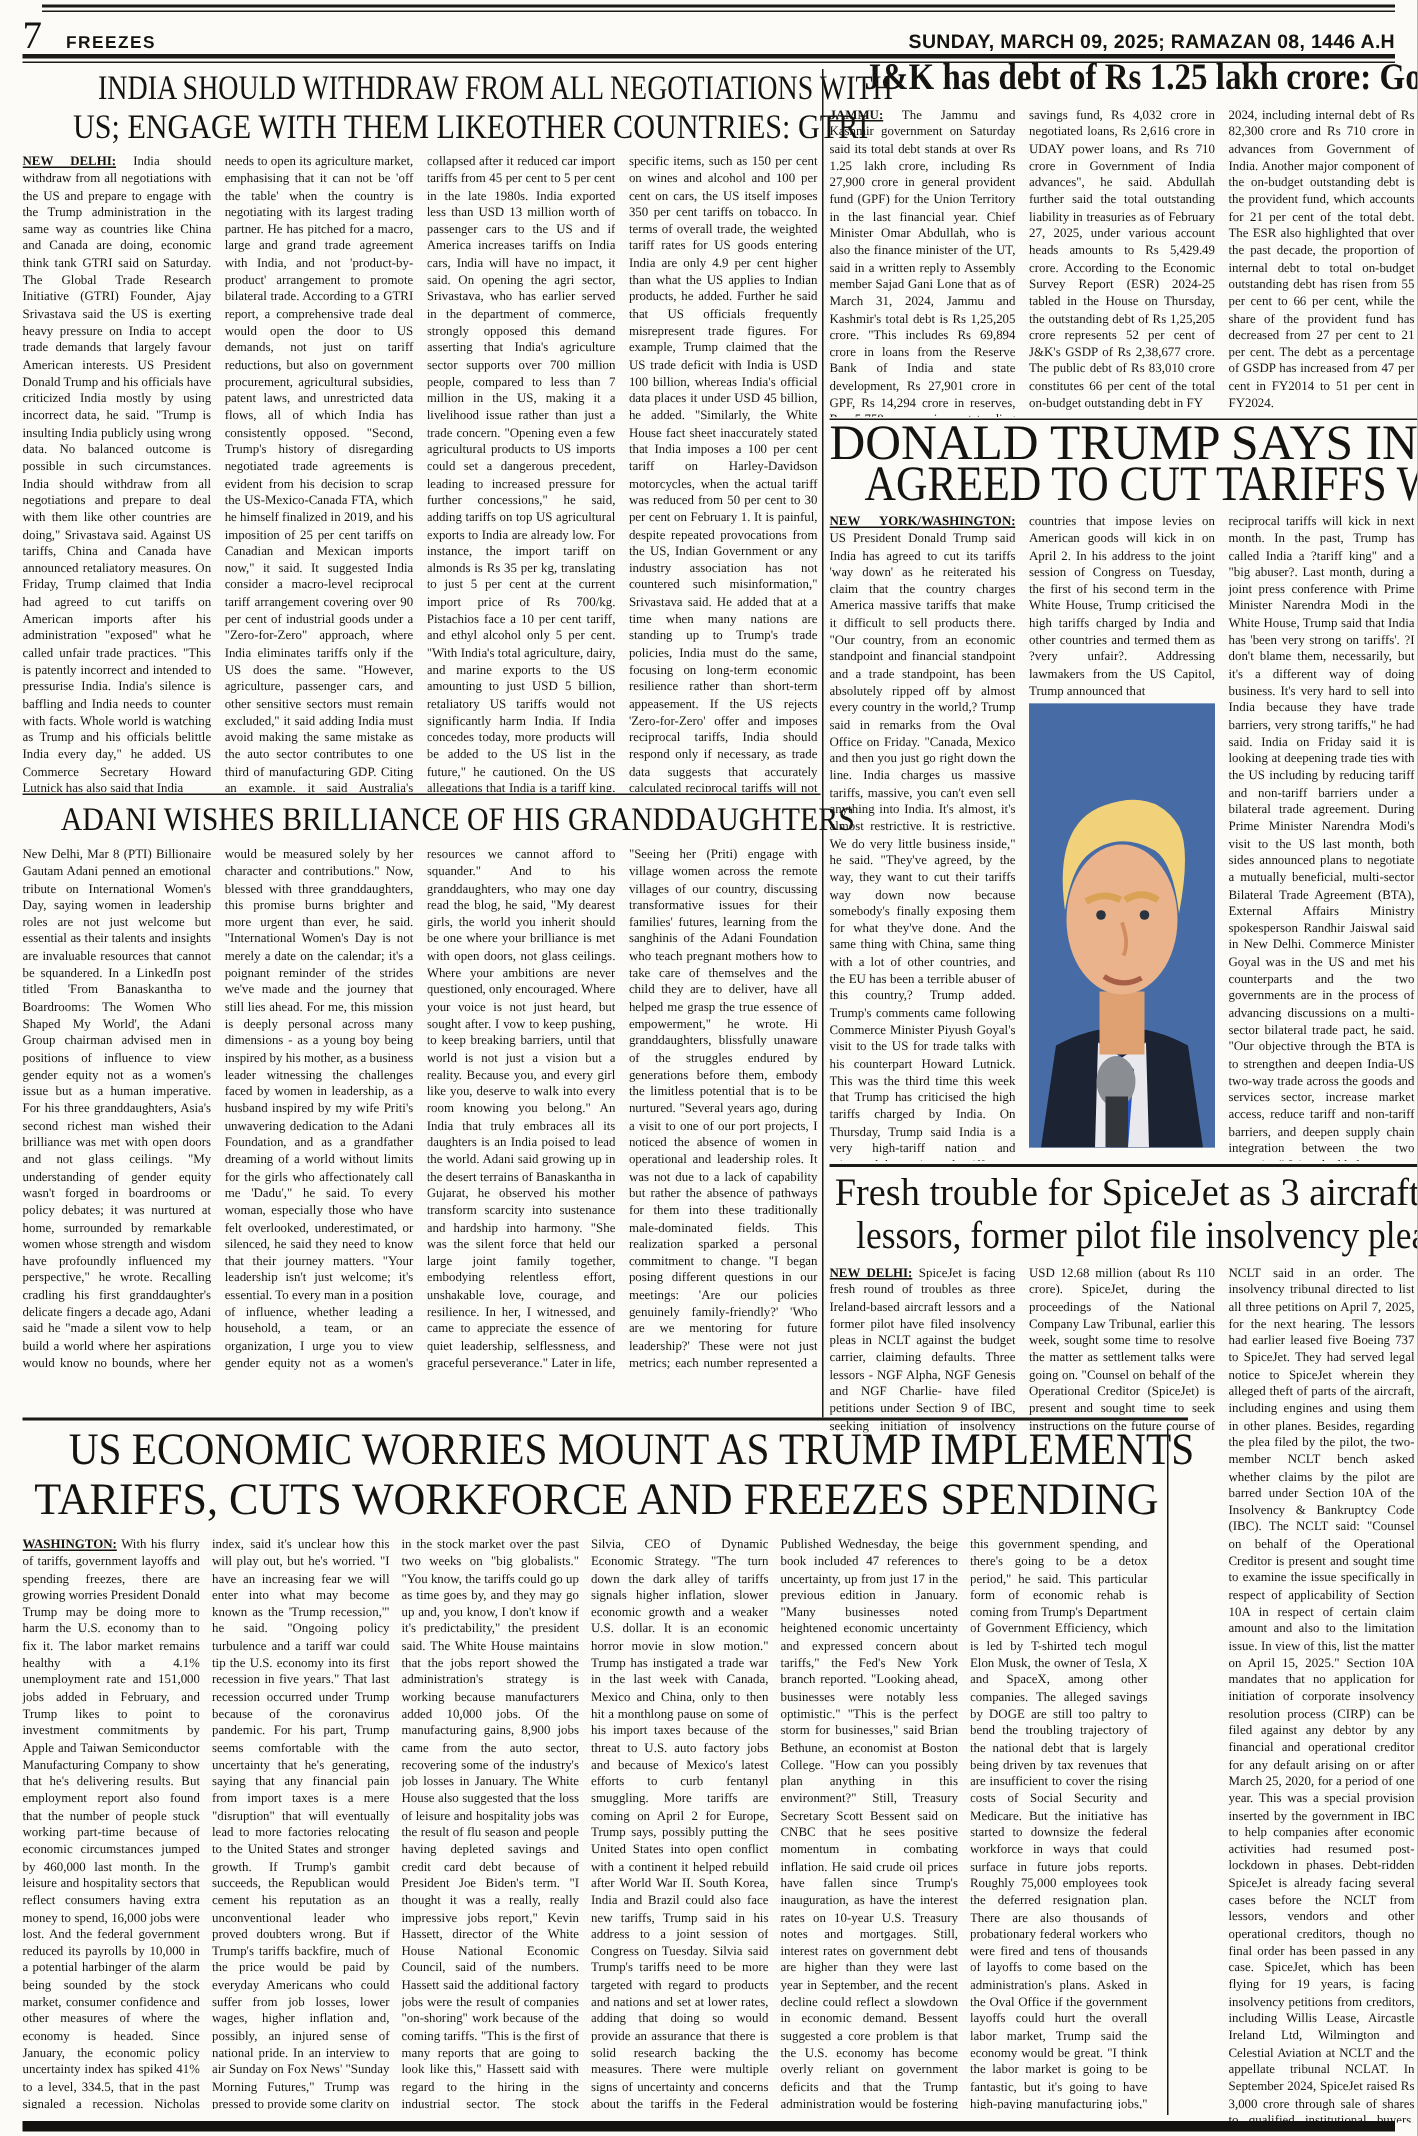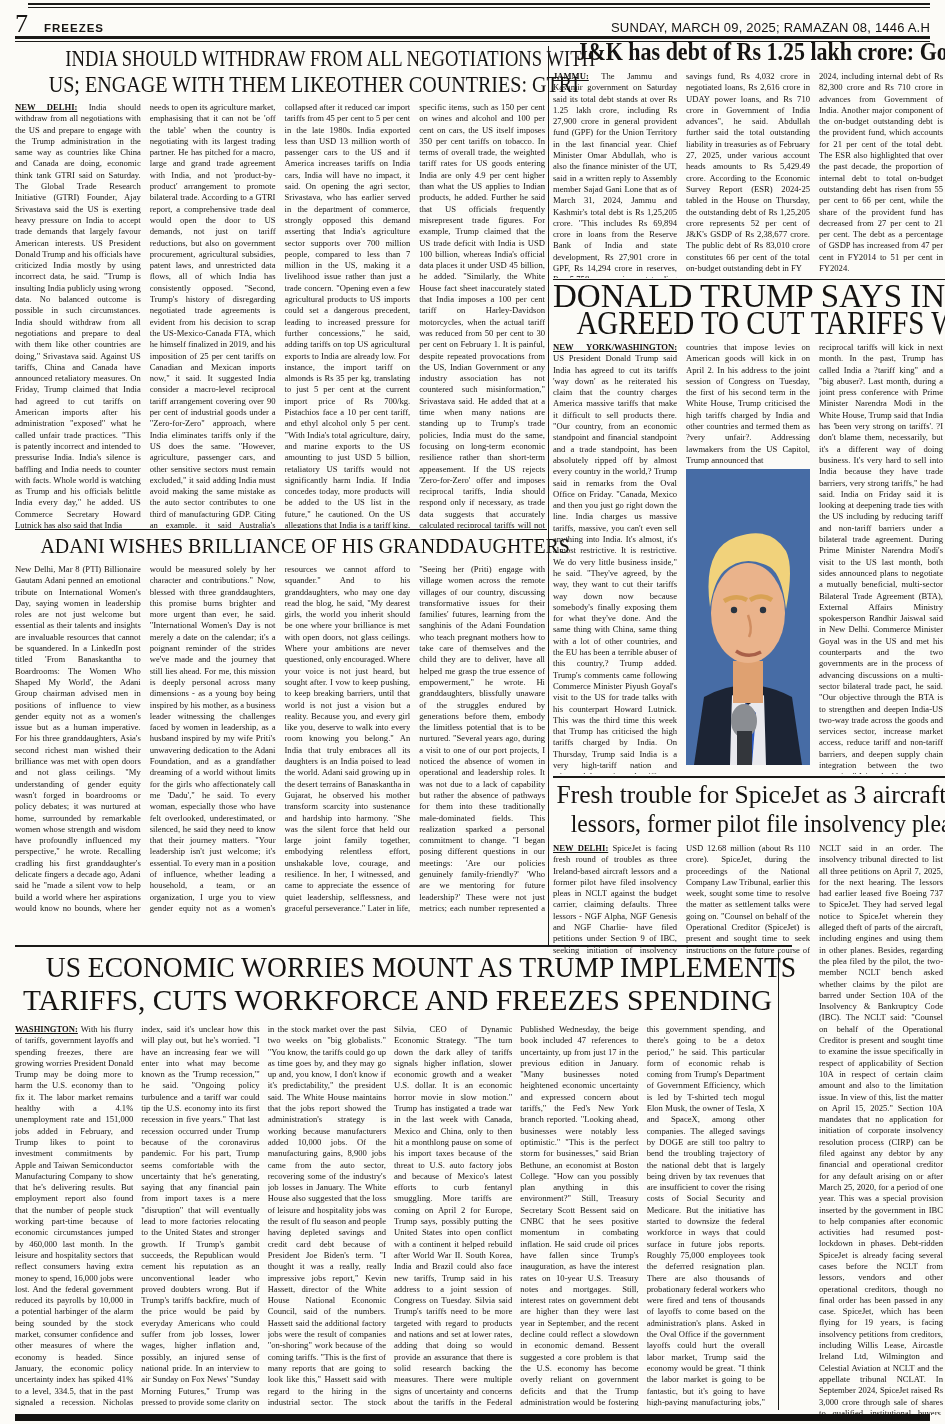--- a/index.html
+++ b/index.html
@@ -4,21 +4,21 @@
 <style>
   html,body{margin:0;padding:0;background:#888;}
   .page{position:relative;width:945px;height:1424px;margin:0 auto;background:#fcfbf7;color:#161412;
         font-family:"Liberation Serif",serif;overflow:hidden;}
   .rule{position:absolute;background:#1b1a18;}
   
   .masthead{position:absolute;left:15px;top:9px;width:915px;height:26px;display:flex;align-items:baseline;}
   .pgnum{font-size:26px;font-weight:400;}
   .mast-title{font-family:"Liberation Sans",sans-serif;font-weight:700;font-size:18px;letter-spacing:.4px;margin-left:20px;}
   .mast-city{font-family:"Liberation Sans",sans-serif;font-weight:700;font-size:11.5px;letter-spacing:1px;margin-left:16px;}
-  .mast-date{font-family:"Liberation Sans",sans-serif;font-weight:400;font-size:13px;letter-spacing:.2px;margin-left:auto;}
+  .mast-date{font-family:"Liberation Sans",sans-serif;font-weight:700;font-size:13px;letter-spacing:.2px;margin-left:auto;}
   
   .art{position:absolute;}
   .hl{margin:0;text-align:center;font-weight:400;}
   .fitline{display:block;white-space:nowrap;transform-origin:center center;}
   .cols{display:flex;gap:9px;align-items:flex-start;}
   .col{flex:1;font-size:8.6px;line-height:11.3px;text-align:justify;overflow:hidden;hyphens:auto;}
   .dl{font-weight:700;text-decoration:underline;}
   #gtri{left:15px;top:46px;width:530px;}
   #gtri .hl{font-size:23px;line-height:26px;margin-bottom:4px;}
   #gtri .col{height:426px;}

